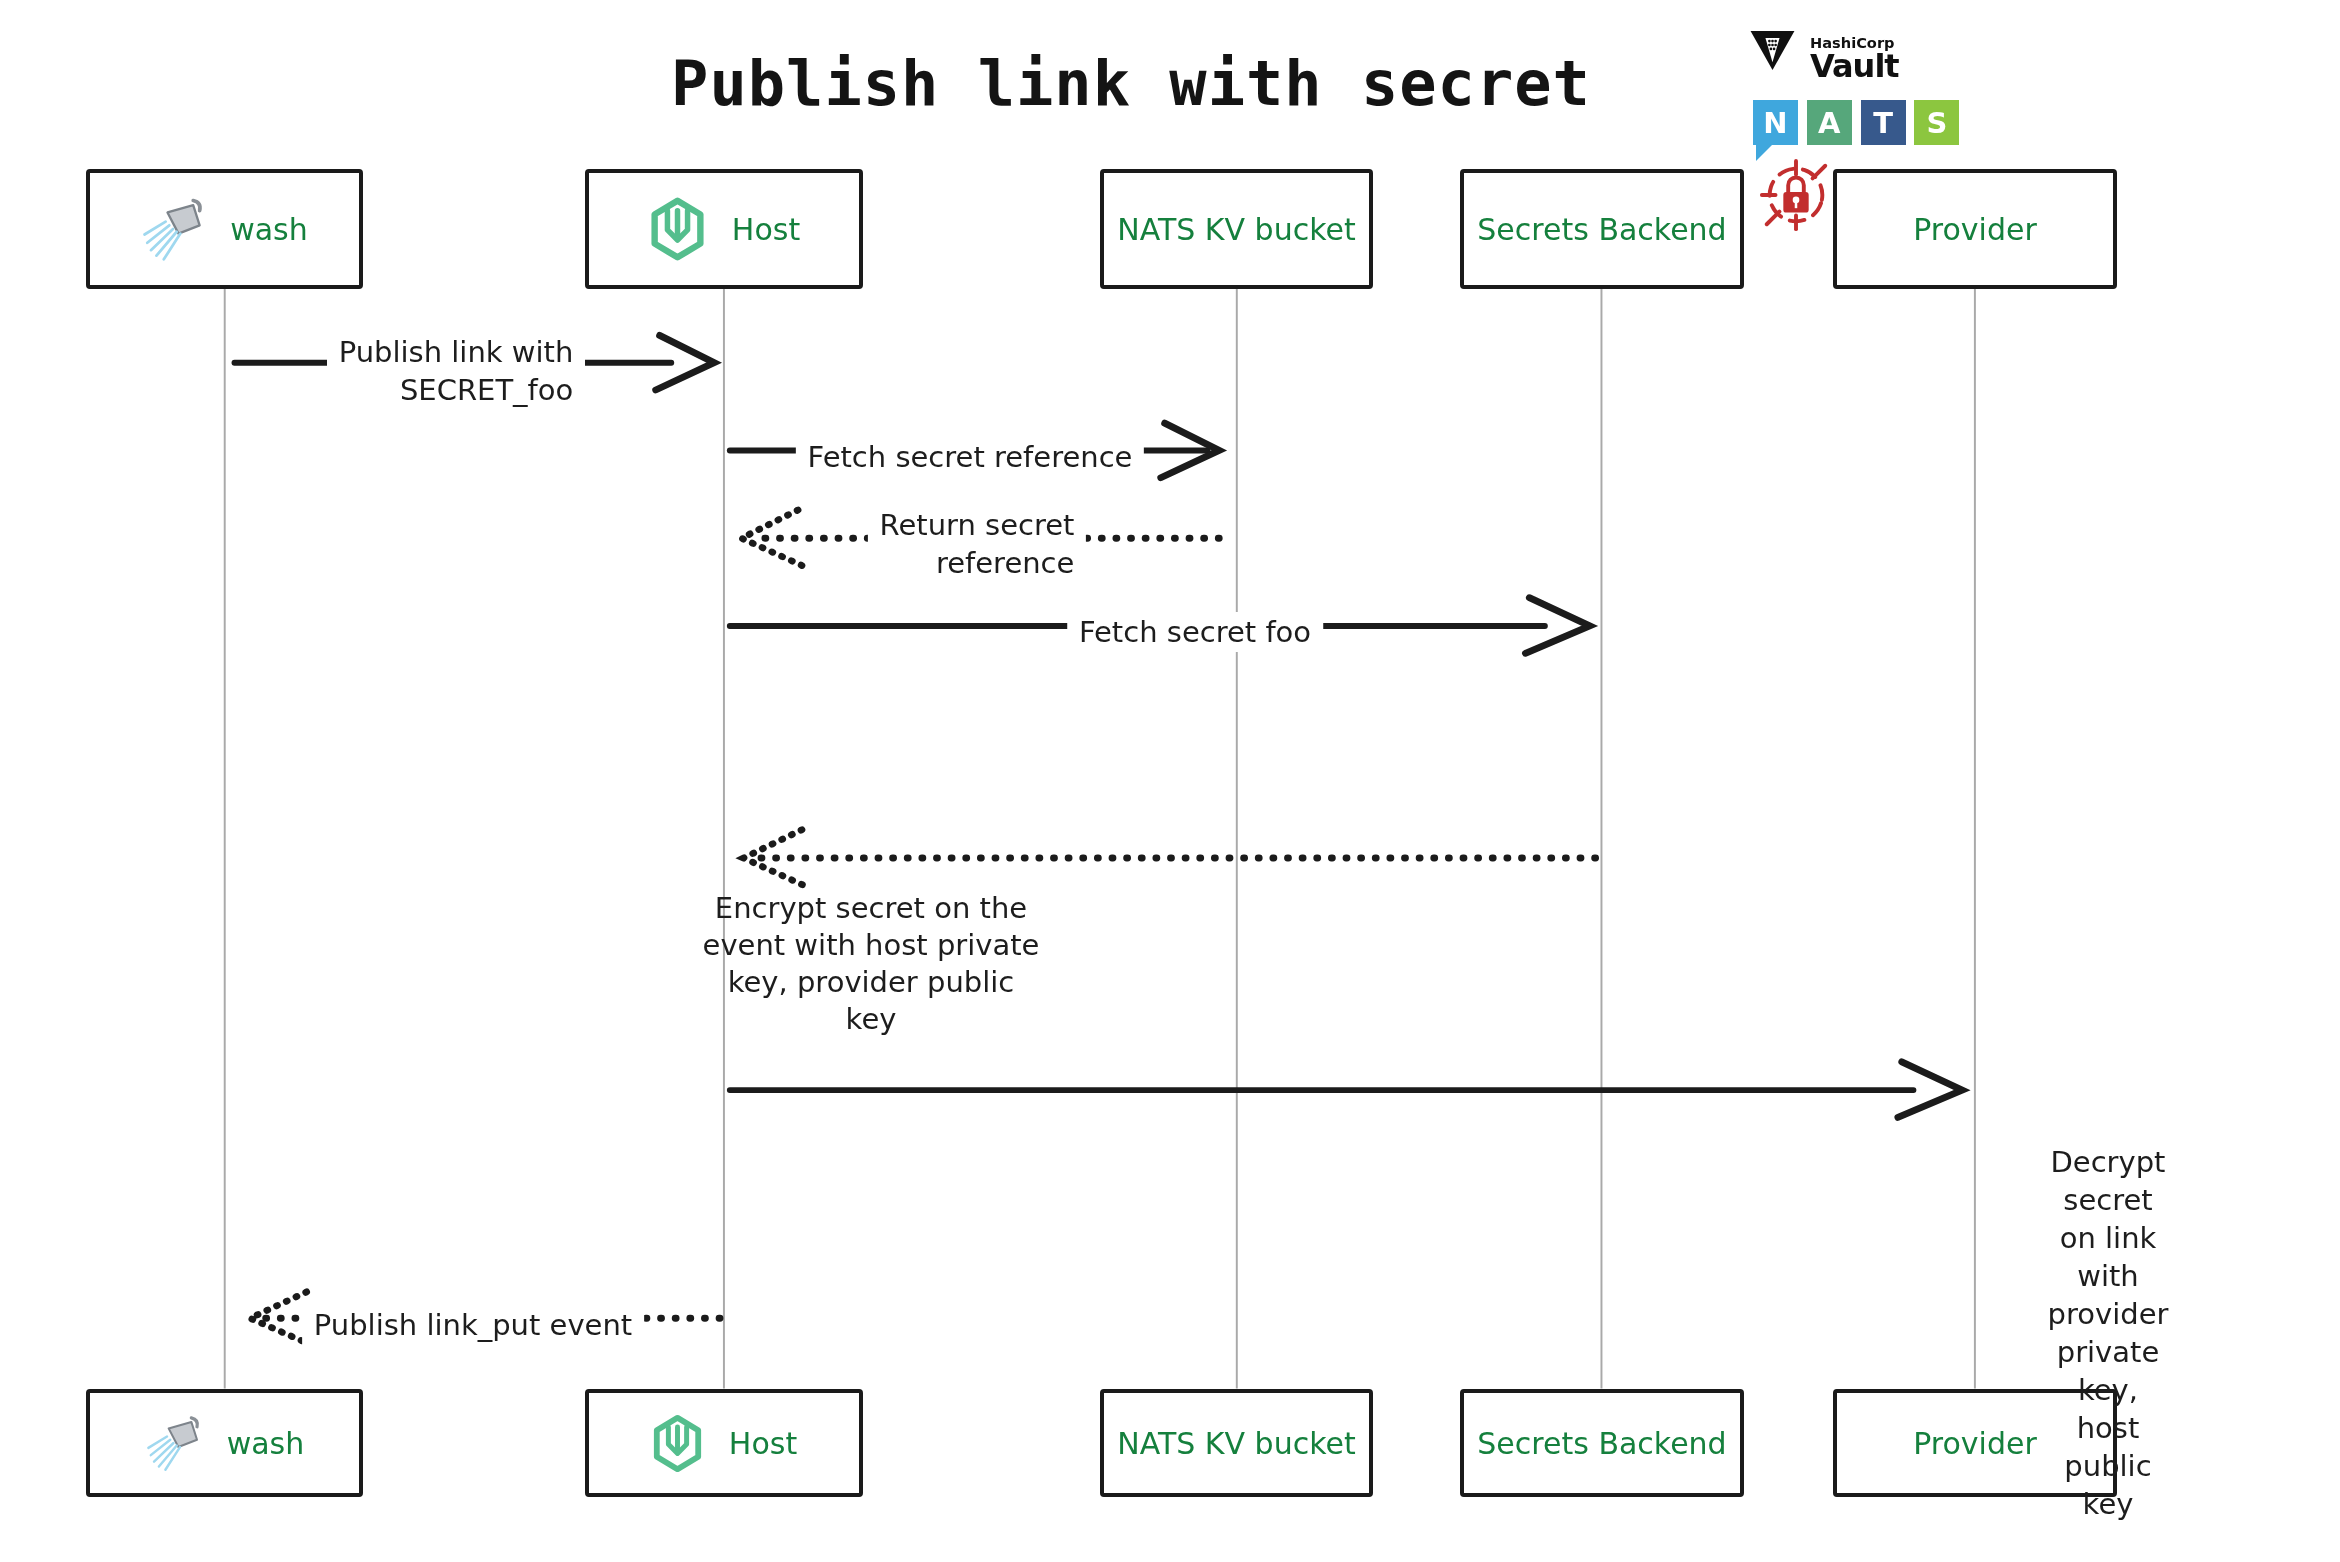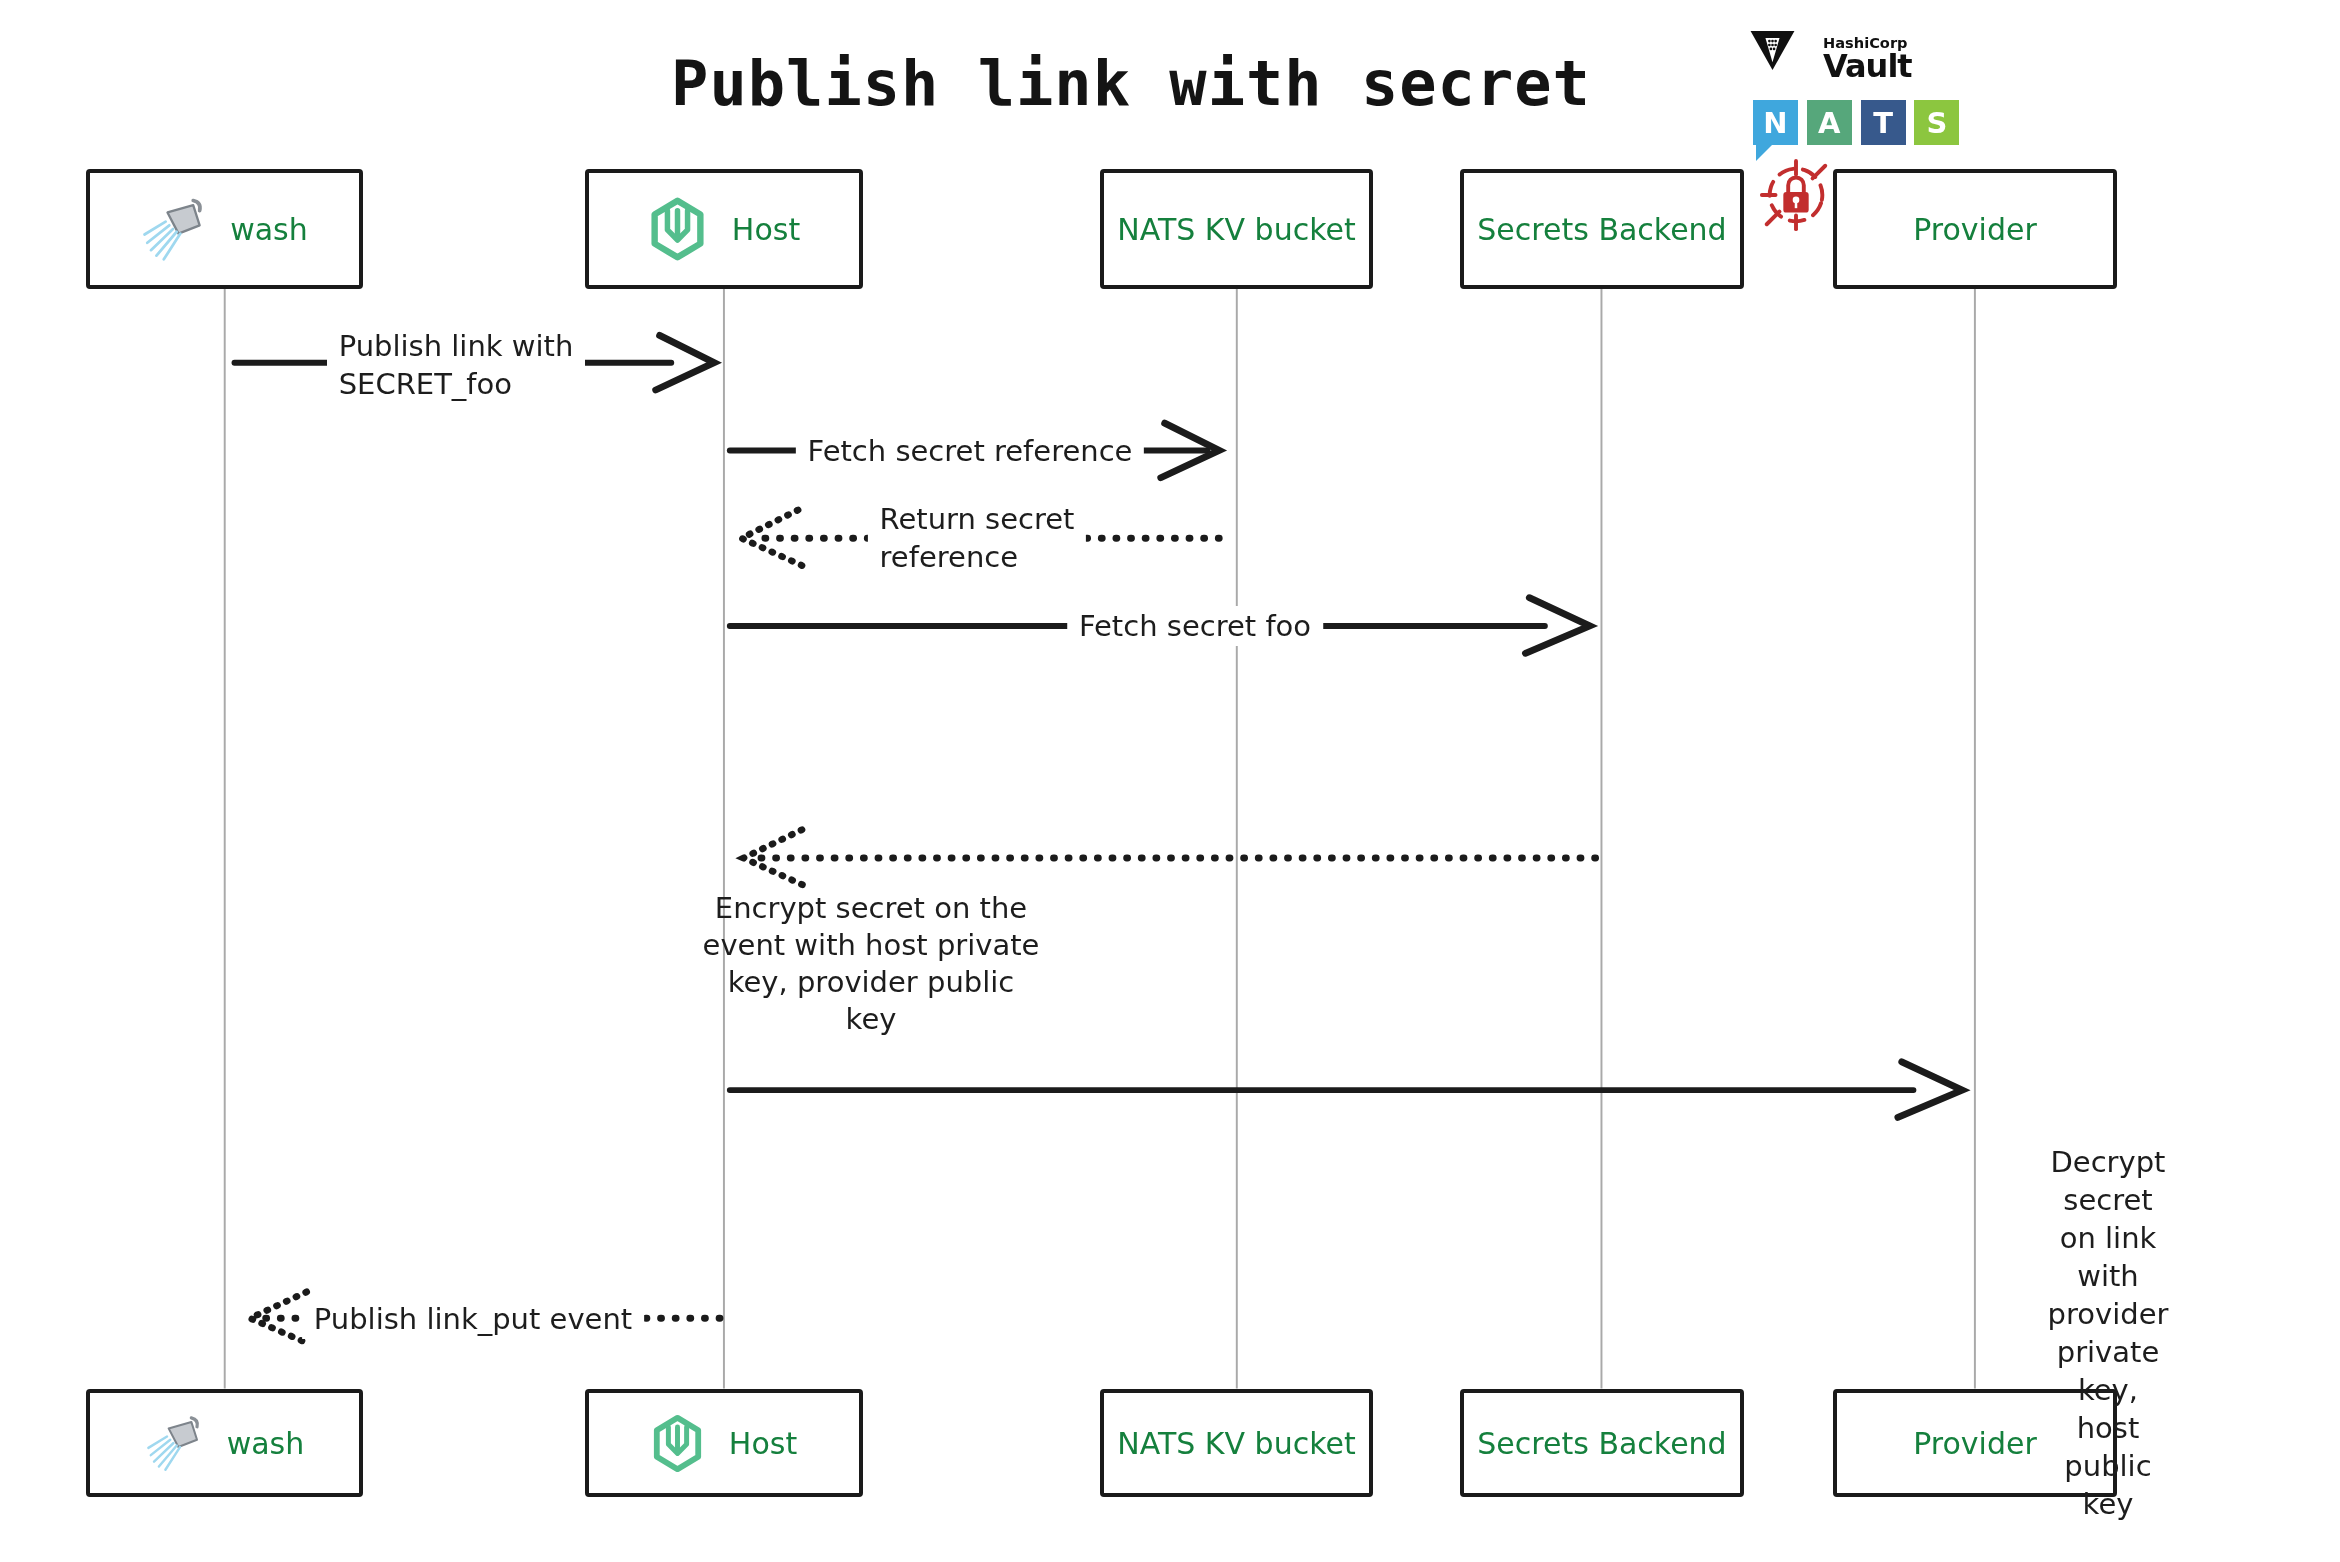--- a/index.html
+++ b/index.html
@@ -5,25 +5,25 @@
   html,body{margin:0;padding:0;background:#fff;}
   #stage{position:relative;width:2204px;height:1562px;background:#ffffff;overflow:hidden;
          font-family:"DejaVu Sans",sans-serif;color:#1d1d1d;}
   #wires{position:absolute;left:0;top:0;z-index:1;}
   .title{position:absolute;transform:translateX(-50%);font-family:"DejaVu Sans Mono",monospace;
          font-weight:bold;font-size:62px;letter-spacing:1px;color:#141414;white-space:nowrap;z-index:3;}
   .box{position:absolute;background:#fff;border:4.9px solid #1a1a1a;border-radius:3.9px;
        display:flex;align-items:center;justify-content:center;gap:25px;z-index:2;box-sizing:border-box;}
   .box .lbl{font-size:30px;color:#15803d;white-space:nowrap;}
   .msg-label{position:absolute;transform:translate(-50%,-50%);background:#ffffff;z-index:3;
-             text-align:left;white-space:pre-line;font-size:29px;line-height:38px;padding:1px 11.7px;}
+             text-align:right;white-space:pre-line;font-size:29px;line-height:38px;padding:1px 11.7px;margin-top:6px;}
   .note{position:absolute;transform:translateX(-50%);z-index:3;text-align:center;
         white-space:pre-line;font-size:29px;line-height:38px;}
   
-  .vault{position:absolute;left:1749px;top:29px;z-index:3;display:flex;align-items:flex-start;gap:27px;}
+  .vault{position:absolute;left:1749px;top:29px;z-index:3;display:flex;align-items:flex-start;gap:14px;}
   .vault-text .company{font-size:14.6px;font-weight:bold;color:#111;line-height:15.6px;margin-top:5.9px;}
   .vault-text .product{font-size:32px;font-weight:bold;color:#111;line-height:33px;letter-spacing:-1px;}
   
   .nats{position:absolute;left:1753px;top:100px;z-index:3;display:flex;gap:8.8px;}
   .nats .sq{width:45px;height:45px;display:flex;align-items:center;justify-content:center;
             color:#fff;font-weight:bold;font-size:29px;position:relative;}
   .nats-tail{position:absolute;left:1756px;top:145px;width:0;height:0;z-index:3;
              border-top:16.6px solid #3FA7DD;border-right:16.6px solid transparent;}
   .icon-wrap{display:flex;align-items:center;justify-content:center;}
   .redlock{position:absolute;left:1757px;top:156px;z-index:3;}

